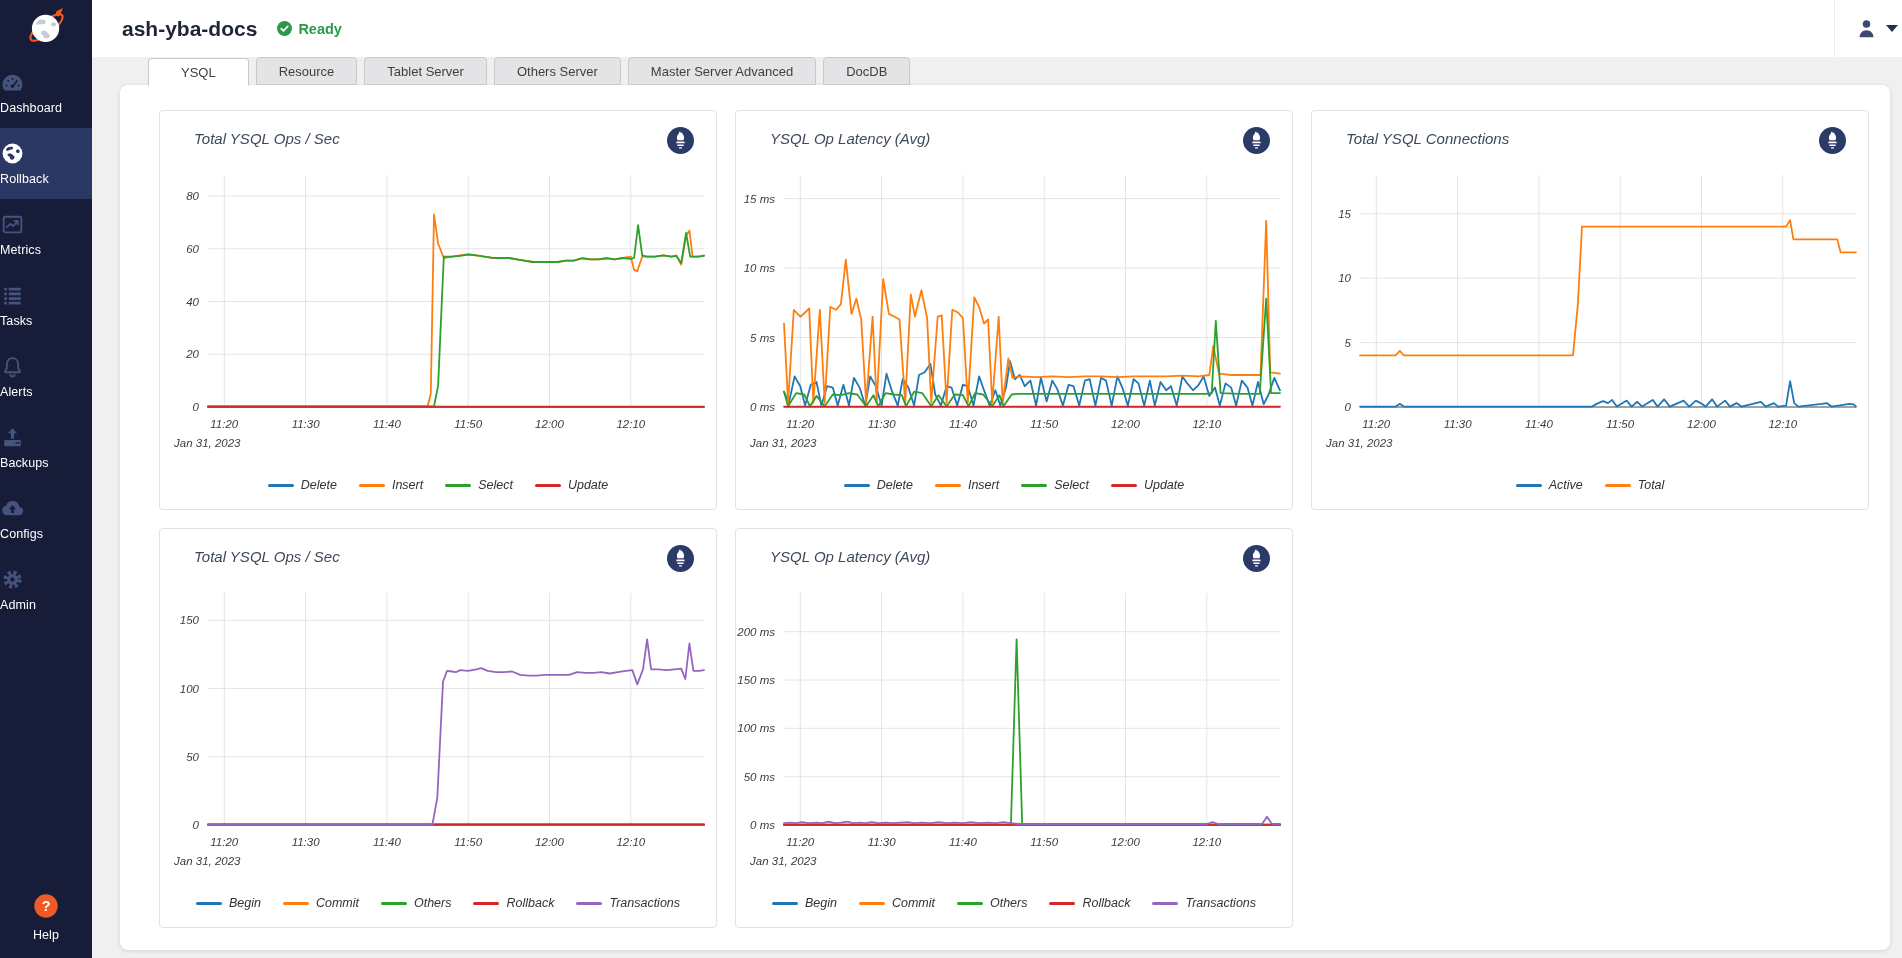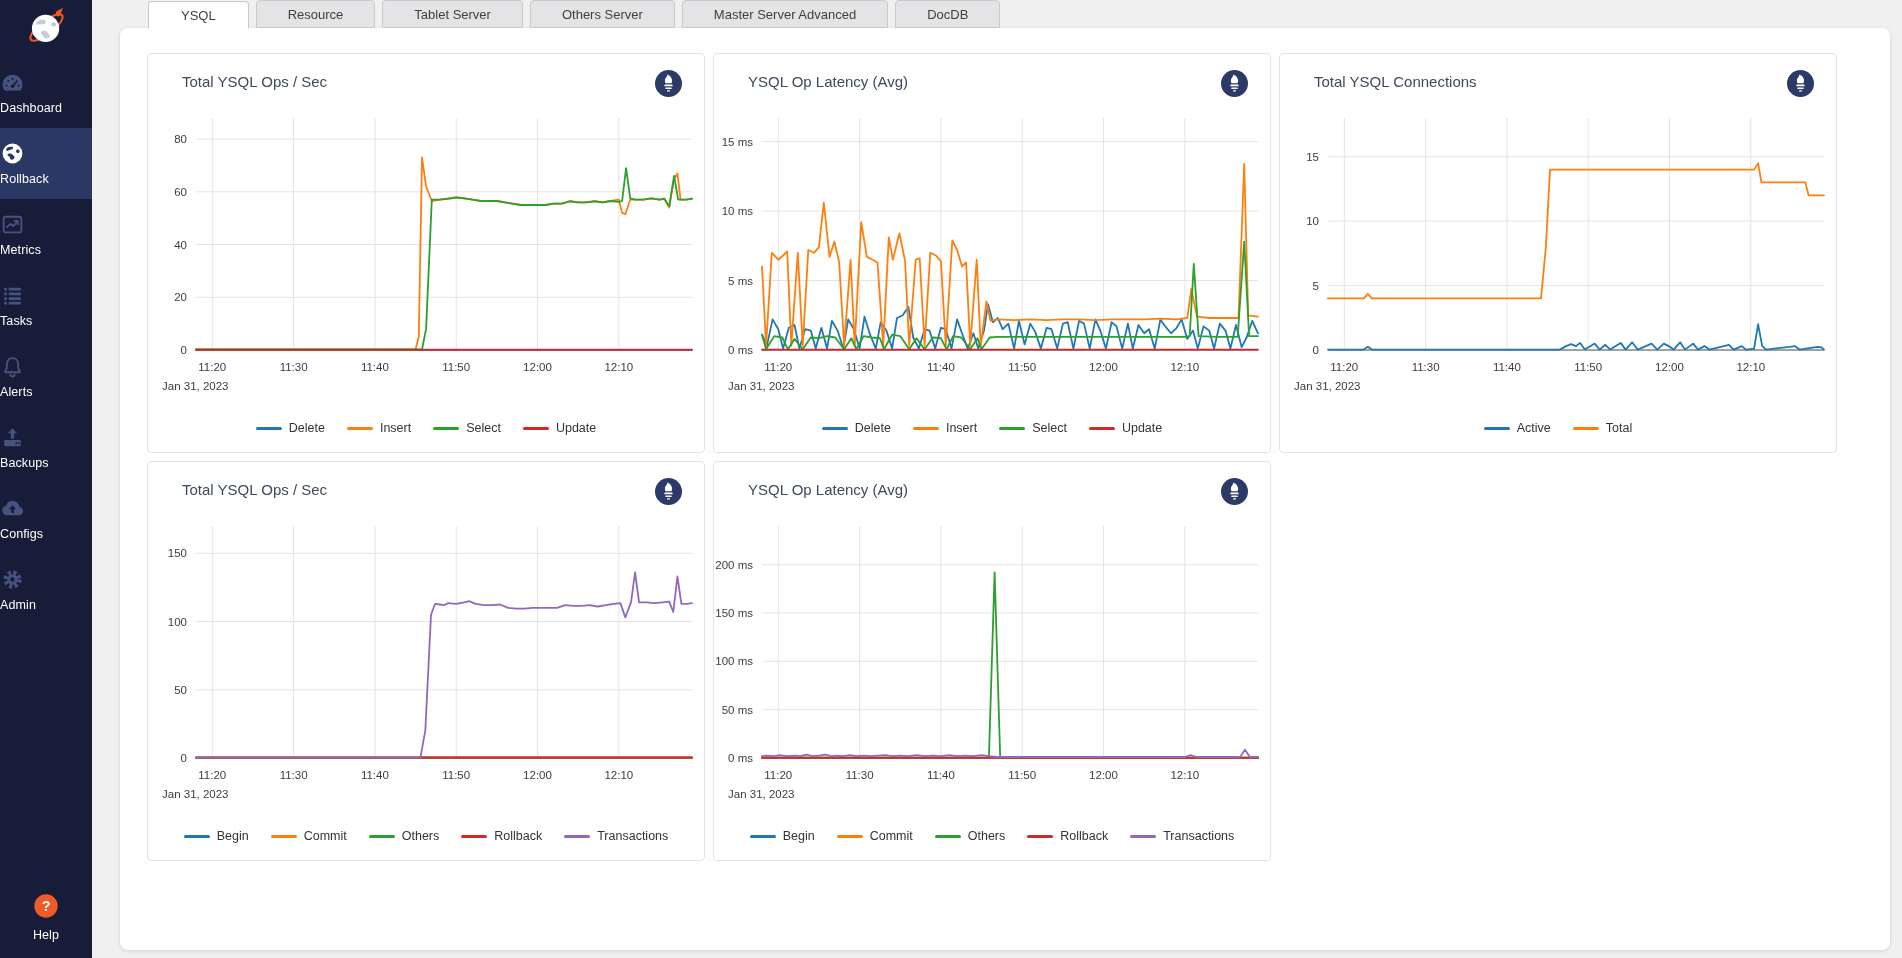--- a/index.html
+++ b/index.html
@@ -27,30 +27,30 @@
   .uni-title { font-size:21px; font-weight:700; color:#1D2536; margin-right:20px; }
   .status-badge { display:flex; align-items:center; gap:6px; }
   .status-badge span { font-size:14.5px; font-weight:700; color:#2B9A47; }
   .user-menu { margin-left:auto; height:100%; border-left:1px solid #ededed;
     display:flex; align-items:center; gap:8px; padding:0 4px 0 20px; cursor:pointer; }
   .caret { width:0; height:0; border-left:6px solid transparent; border-right:6px solid transparent;
     border-top:7px solid #25304D; }
 
   .main { flex:1; background:#f0f0f1; display:flex; flex-direction:column; min-height:0; }
   .tabbar { height:28px; margin-left:56px; display:flex; align-items:flex-end; flex-shrink:0; }
-  .tab { height:28px; padding:0 31px; display:flex; align-items:center; font-size:13px;
+  .tab { height:28px; padding:0 22px; display:flex; align-items:center; font-size:13px;
     color:#3f3f3f; background:#e4e4e6; border:1px solid #c9c9c9; border-radius:4px 4px 0 0;
     margin-right:7px; cursor:pointer; position:relative; }
   .tab.active { background:#fff; border-bottom-color:#fff; margin-bottom:-1px; z-index:2;
     padding:0 32px; }
 
   .card { margin:0 12px 8px 28px; flex:1; background:#fff; border-radius:8px;
     box-shadow:0 1px 4px rgba(0,0,0,.13); overflow:hidden; }
-  .grid { padding:25px 27px; display:grid; grid-template-columns:repeat(3,558px);
-    grid-auto-rows:400px; gap:8px; }
+  .grid { padding:25px 39px; display:grid; grid-template-columns:repeat(3,558px);
+    grid-auto-rows:400px; gap:18px;font-style:italic; }
   .panel { background:#fff; border:1px solid #e2e2e4; border-radius:4px;
     display:flex; flex-direction:column; overflow:hidden; }
   .panel-header { display:flex; justify-content:space-between; align-items:flex-start;
     padding:16px 22px 0 34px; height:44px; }
   .panel-title { font-size:15px; font-weight:500; color:#3E4A5B; padding-top:3px; }
   .prom-icon { cursor:pointer; }
   .plot { display:block; }
   .legend { flex:1; display:flex; justify-content:center; align-items:center; gap:22px; }
   .legend-item { display:flex; align-items:center; gap:7px; }
   .legend-swatch { width:26px; height:3px; border-radius:2px; }
@@ -169,20 +169,41 @@
     <div class="help-item">
       <span><svg viewBox="0 0 30 30" width="26" height="26">
             <circle cx="15" cy="15" r="13.5" fill="#EE5B28"></circle>
             <text x="15" y="21" text-anchor="middle" font-size="16.5" font-weight="bold" fill="#fff" font-family="Liberation Sans, sans-serif">?</text>
           </svg></span>
       <span class="nav-label">Help</span>
     </div>
   </aside>
 
   <div class="rightside">
+    <header class="topbar">
+      <h1 class="uni-title">ash-yba-docs</h1>
+      <div class="status-badge">
+        <span style="display:flex">
+            <svg viewBox="0 0 16 16" width="15" height="15">
+              <circle cx="8" cy="8" r="8" fill="#2B9A47"></circle>
+              <path d="M4.5 8.2l2.3 2.3 4.7-4.7" fill="none" stroke="#fff" stroke-width="1.8" stroke-linecap="round" stroke-linejoin="round"></path>
+            </svg>
+          </span>
+        <span>Ready</span>
+      </div>
+      <div class="user-menu">
+        <span style="display:flex">
+            <svg viewBox="0 0 24 24" width="23" height="23" fill="#3B4973">
+              <circle cx="12" cy="7.3" r="3.9"></circle>
+              <path d="M4.8 21c0-4.2 3.2-7.2 7.2-7.2s7.2 3 7.2 7.2z"></path>
+            </svg>
+          </span>
+        <span class="caret"></span>
+      </div>
+    </header>
 
     <div class="main">
       <div class="tabbar" id="tabbar">
           <div class="tab active">YSQL</div>
           <div class="tab">Resource</div>
           <div class="tab">Tablet Server</div>
           <div class="tab">Others Server</div>
           <div class="tab">Master Server Advanced</div>
           <div class="tab">DocDB</div>
         </div>

